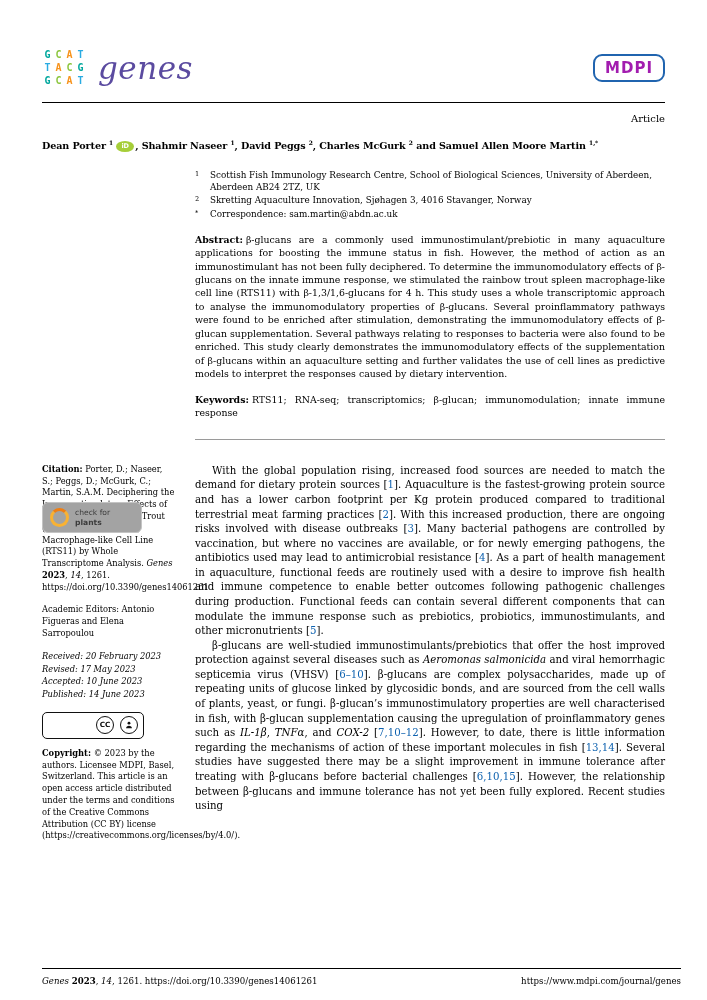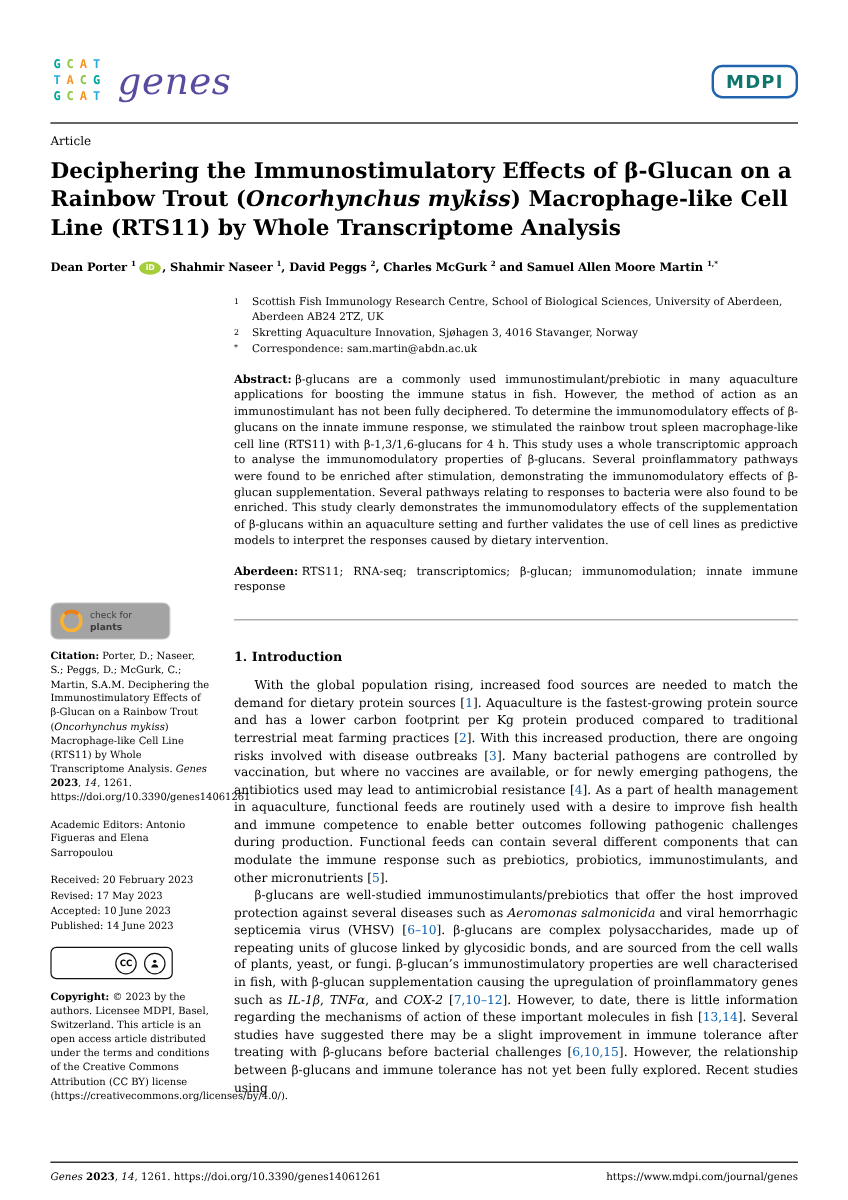--- a/index.html
+++ b/index.html
@@ -7,27 +7,27 @@
         font-family:"DejaVu Serif","Liberation Serif",serif;color:#000;}
 
   
   .header{display:flex;justify-content:space-between;align-items:center;padding:48px 42px 0 42px;}
   .brand{display:flex;align-items:center;gap:12px;}
   .gene-grid{display:grid;grid-template-columns:repeat(4,11px);grid-auto-rows:13px;
              font-family:"DejaVu Sans Mono","Liberation Mono",monospace;font-weight:bold;
              font-size:10px;text-align:center;line-height:13px;}
   .lG{color:#00a79d}.lC{color:#8dc63f}.lA{color:#f7941e}.lT{color:#29abe2}
   .journal-name{font-style:italic;font-size:31px;color:#5b4ba0;letter-spacing:0.5px;}
-  .mdpi-logo{border:2.5px solid #2064af;border-radius:9px;padding:3px 10px;color:#0f766e;
+  .mdpi-logo{border:2.5px solid #2064af;border-radius:9px;padding:3px 10px;color:#a21caf;
              font-family:"DejaVu Sans","Liberation Sans",sans-serif;font-weight:bold;
              font-size:15px;letter-spacing:1px;text-align:center;}
   .header-rule{border:none;border-top:1.4px solid #000;margin:15px 42px 0;}
 
   
-  .article-type{margin:10px 42px 0;font-size:10px;}
+  .article-type{margin:10px 42px 0;font-size:10px;text-align:right;}
   .title{margin:7px 42px 0;font-size:18px;font-weight:bold;line-height:1.32;}
   .authors{margin:15px 42px 0;font-size:9.6px;white-space:nowrap;letter-spacing:-0.1px;}
   .affiliations{margin:17px 42px 0 195px;font-size:8.8px;line-height:1.38;}
   .aff-row{display:flex;gap:7px;margin-bottom:1px;}
   .aff-marker{width:8px;flex:none;font-size:6.6px;padding-top:1px;text-align:left;}
   .aff-text{flex:1;}
   .email-link{color:#000;}
   .abstract{margin:13px 42px 0 195px;font-size:9.4px;line-height:1.43;text-align:justify;}
   .label{font-weight:bold;margin-right:3px;}
   .keywords{margin:12px 42px 0 195px;font-size:9.4px;line-height:1.4;text-align:justify;}
@@ -39,21 +39,21 @@
   .link{color:#0d61af}
   .icon-run.orcid{display:inline-block;width:18px;height:11px;border-radius:50%;
       background:#a6ce39;color:#fff;font-size:6.5px;line-height:11px;text-align:center;
       font-family:"DejaVu Sans","Liberation Sans",sans-serif;font-weight:bold;
       margin:0 1px 0 3px;vertical-align:1px;}
 
   
   .columns{display:flex;margin:24px 42px 0;gap:20px;}
   .sidebar{width:133px;flex:none;font-size:8.3px;line-height:1.42;}
   .sb-block{margin-bottom:11px;}
-  .sb-dates div{margin-bottom:1px;}
+  .sb-dates div{margin-bottom:1px;font-style:italic;}
   .main{flex:1;font-size:10.2px;line-height:1.43;text-align:justify;}
   .main h2{font-size:10.6px;margin:0 0 9px;font-weight:bold;}
   .main p{margin:0;text-indent:17px;}
 
   
   .updates-badge{position:absolute;left:42px;top:502px;width:84px;border:1px solid #c4c4c4;
       border-radius:6px;padding:5px 7px;display:flex;align-items:center;gap:6px;background:#a3a3a3;
       font-family:"DejaVu Sans","Liberation Sans",sans-serif;cursor:pointer;}
   .updates-icon{width:13px;height:13px;border-radius:50%;border:3px solid #f9b233;
       border-top-color:#f07f13;flex:none;}
@@ -61,21 +61,21 @@
   .updates-text .l2{font-weight:bold;}
 
   
   .cc-badge{display:flex;align-items:center;justify-content:center;gap:6px;width:52px;height:25px;
       border:1.7px solid #111;border-radius:5px;margin:4px 0 9px;padding-left:48px;}
   .cc-circle{width:16px;height:16px;border:1.8px solid #111;border-radius:50%;display:flex;
       align-items:center;justify-content:center;font-size:7.2px;font-weight:bold;
       font-family:"DejaVu Sans","Liberation Sans",sans-serif;}
 
   
-  .page-footer{position:absolute;left:42px;right:42px;bottom:14px;border-top:0.9px solid #000;
+  .page-footer{position:absolute;left:42px;right:26px;bottom:14px;border-top:0.9px solid #000;
       padding-top:7px;display:flex;justify-content:space-between;font-size:8.6px;}
 </style>
 </head>
 <body>
 
 <div class="page">
 
   <div class="header">
     <div class="brand">
       <div class="gene-grid">
@@ -92,21 +92,20 @@
         <span class="lA">A</span>
         <span class="lT">T</span>
       </div>
       <span class="journal-name">genes</span>
     </div>
     <div class="mdpi-logo">MDPI</div>
   </div>
   <hr class="header-rule">
 
   <div class="article-type">Article</div>
-  <h1 class="title"><span>Deciphering the Immunostimulatory Effects of β-Glucan on a Rainbow Trout (</span><span class="i">Oncorhynchus mykiss</span><span>) Macrophage-like Cell Line (RTS11) by Whole Transcriptome Analysis</span></h1>
   <div class="authors"><span class="b">Dean Porter </span><span class="bsup">1</span><span class="icon-run orcid">iD</span><span class="b">, Shahmir Naseer </span><span class="bsup">1</span><span class="b">, David Peggs </span><span class="bsup">2</span><span class="b">, Charles McGurk </span><span class="bsup">2</span><span class="b"> and Samuel Allen Moore Martin </span><span class="bsup">1,*</span></div>
 
   <div class="affiliations">
     <div class="aff-row">
       <span class="aff-marker">1</span>
       <span class="aff-text">Scottish Fish Immunology Research Centre, School of Biological Sciences, University of Aberdeen, Aberdeen AB24 2TZ, UK</span>
     </div>
     <div class="aff-row">
       <span class="aff-marker">2</span>
       <span class="aff-text">Skretting Aquaculture Innovation, Sjøhagen 3, 4016 Stavanger, Norway</span>
@@ -118,21 +117,21 @@
         <span class="email-link">sam.martin@abdn.ac.uk</span>
       </span>
     </div>
   </div>
 
   <div class="abstract">
     <span class="label">Abstract:</span><span>β-glucans are a commonly used immunostimulant/prebiotic in many aquaculture applications for boosting the immune status in fish. However, the method of action as an immunostimulant has not been fully deciphered. To determine the immunomodulatory effects of β-glucans on the innate immune response, we stimulated the rainbow trout spleen macrophage-like cell line (RTS11) with β-1,3/1,6-glucans for 4 h. This study uses a whole transcriptomic approach to analyse the immunomodulatory properties of β-glucans. Several proinflammatory pathways were found to be enriched after stimulation, demonstrating the immunomodulatory effects of β-glucan supplementation. Several pathways relating to responses to bacteria were also found to be enriched. This study clearly demonstrates the immunomodulatory effects of the supplementation of β-glucans within an aquaculture setting and further validates the use of cell lines as predictive models to interpret the responses caused by dietary intervention.</span>
   </div>
 
   <div class="keywords">
-    <span class="label">Aberdeen:</span><span>RTS11; RNA-seq; transcriptomics; β-glucan; immunomodulation; innate immune response</span>
+    <span class="label">Keywords:</span><span>RTS11; RNA-seq; transcriptomics; β-glucan; immunomodulation; innate immune response</span>
   </div>
   <hr class="kw-rule">
 
   <div class="updates-badge">
     <span class="updates-icon"></span>
     <span class="updates-text">
       <span class="l1">check for</span><br>
       <span class="l2">plants</span>
     </span>
   </div>
@@ -160,21 +159,20 @@
           </svg>
         </span>
       </div>
       <div class="sb-block">
         <span class="b">Copyright:</span>
         <span>© 2023 by the authors. Licensee MDPI, Basel, Switzerland. This article is an open access article distributed under the terms and conditions of the Creative Commons Attribution (CC BY) license (https://creativecommons.org/licenses/by/4.0/).</span>
       </div>
     </aside>
 
     <main class="main">
-      <h2>1. Introduction</h2>
       <p><span>With the global population rising, increased food sources are needed to match the demand for dietary protein sources [</span><span class="link">1</span><span>]. Aquaculture is the fastest-growing protein source and has a lower carbon footprint per Kg protein produced compared to traditional terrestrial meat farming practices [</span><span class="link">2</span><span>]. With this increased production, there are ongoing risks involved with disease outbreaks [</span><span class="link">3</span><span>]. Many bacterial pathogens are controlled by vaccination, but where no vaccines are available, or for newly emerging pathogens, the antibiotics used may lead to antimicrobial resistance [</span><span class="link">4</span><span>]. As a part of health management in aquaculture, functional feeds are routinely used with a desire to improve fish health and immune competence to enable better outcomes following pathogenic challenges during production. Functional feeds can contain several different components that can modulate the immune response such as prebiotics, probiotics, immunostimulants, and other micronutrients [</span><span class="link">5</span><span>].</span></p>
       <p><span>β-glucans are well-studied immunostimulants/prebiotics that offer the host improved protection against several diseases such as </span><span class="i">Aeromonas salmonicida</span><span> and viral hemorrhagic septicemia virus (VHSV) [</span><span class="link">6–10</span><span>]. β-glucans are complex polysaccharides, made up of repeating units of glucose linked by glycosidic bonds, and are sourced from the cell walls of plants, yeast, or fungi. β-glucan’s immunostimulatory properties are well characterised in fish, with β-glucan supplementation causing the upregulation of proinflammatory genes such as </span><span class="i">IL-1β</span><span>, </span><span class="i">TNFα</span><span>, and </span><span class="i">COX-2</span><span> [</span><span class="link">7,10–12</span><span>]. However, to date, there is little information regarding the mechanisms of action of these important molecules in fish [</span><span class="link">13,14</span><span>]. Several studies have suggested there may be a slight improvement in immune tolerance after treating with β-glucans before bacterial challenges [</span><span class="link">6,10,15</span><span>]. However, the relationship between β-glucans and immune tolerance has not yet been fully explored. Recent studies using</span></p>
     </main>
 
   </div>
 
   <div class="page-footer">
     <span><span class="i">Genes </span><span class="b">2023</span><span>, </span><span class="i">14</span><span>, 1261. </span><span>https://doi.org/10.3390/genes14061261</span></span>
     <span>https://www.mdpi.com/journal/genes</span>
   </div>

